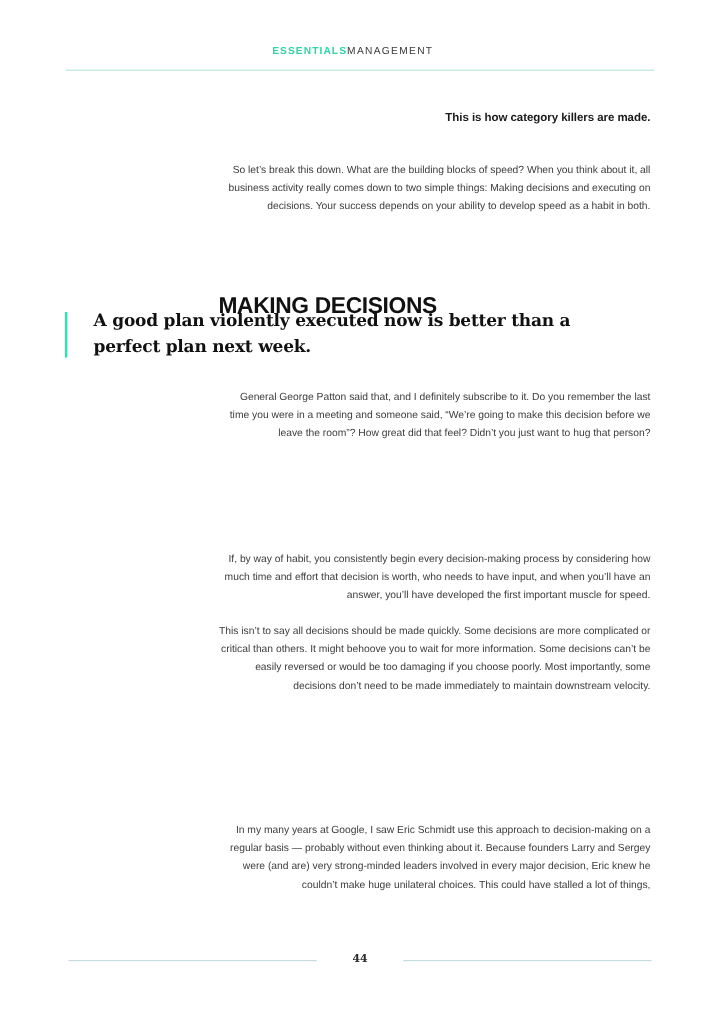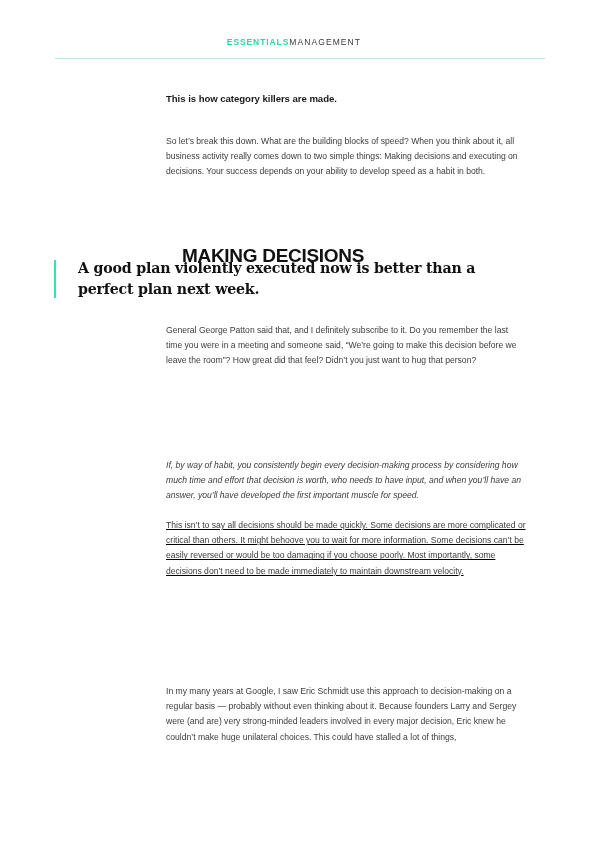--- a/index.html
+++ b/index.html
@@ -47,22 +47,23 @@
     top: 58px;
     left: 55px;
     width: 490px;
     height: 1px;
     background: #BFE8DC;
   }
 
   
   .col-body {
     position: absolute;
-    left: 166px;
+    left: 182px;
     width: 360px;
+    text-align: right;
   }
   .col-quote {
     position: absolute;
     left: 54px;
     width: 440px;
     padding-left: 24px;
     box-sizing: border-box;
   }
   .col-quote::before {
     content: "";
@@ -164,27 +165,32 @@
 
   <div class="col-quote" style="top:258px;">
     <div class="pull-quote">A good plan violently executed now is better than a perfect plan next week.</div>
   </div>
 
   <div class="col-body" style="top:323px;">
     <p class="body-text">General George Patton said that, and I definitely subscribe to it. Do you remember the last time you were in a meeting and someone said, “We’re going to make this decision before we leave the room”? How great did that feel? Didn’t you just want to hug that person?</p>
   </div>
 
 
-  <div class="col-body" style="top:458px;font-style:italic;">
+  <div class="col-body" style="top:458px;">
     <p class="body-text">If, by way of habit, you consistently begin every decision-making process by considering how much time and effort that decision is worth, who needs to have input, and when you’ll have an answer, you’ll have developed the first important muscle for speed.</p>
   </div>
 
-  <div class="col-body" style="top:518px;text-decoration:underline;">
+  <div class="col-body" style="top:518px;">
     <p class="body-text">This isn’t to say all decisions should be made quickly. Some decisions are more complicated or critical than others. It might behoove you to wait for more information. Some decisions can’t be easily reversed or would be too damaging if you choose poorly. Most importantly, some decisions don’t need to be made immediately to maintain downstream velocity.</p>
   </div>
 
 
   <div class="col-body" style="top:684px;">
     <p class="body-text">In my many years at Google, I saw Eric Schmidt use this approach to decision-making on a regular basis — probably without even thinking about it. Because founders Larry and Sergey were (and are) very strong-minded leaders involved in every major decision, Eric knew he couldn’t make huge unilateral choices. This could have stalled a lot of things,</p>
   </div>
 
+  <div class="footer">
+    <div class="footer-rule left"></div>
+    <div class="page-number">44</div>
+    <div class="footer-rule right"></div>
+  </div>
 
 </div>
 
 </body></html>

